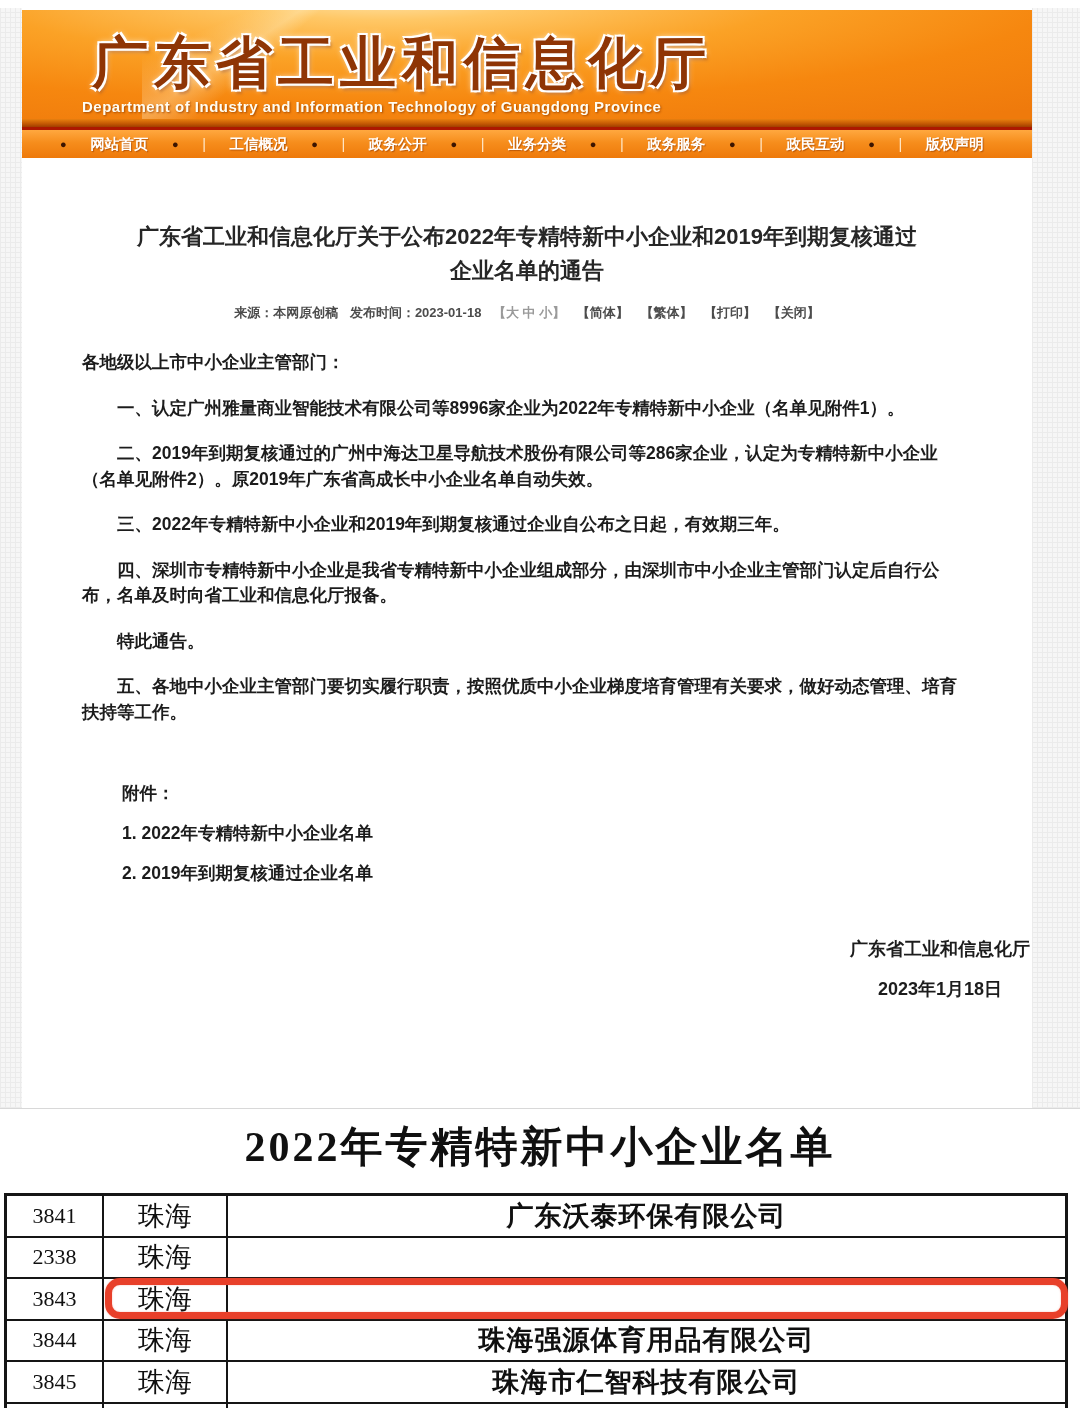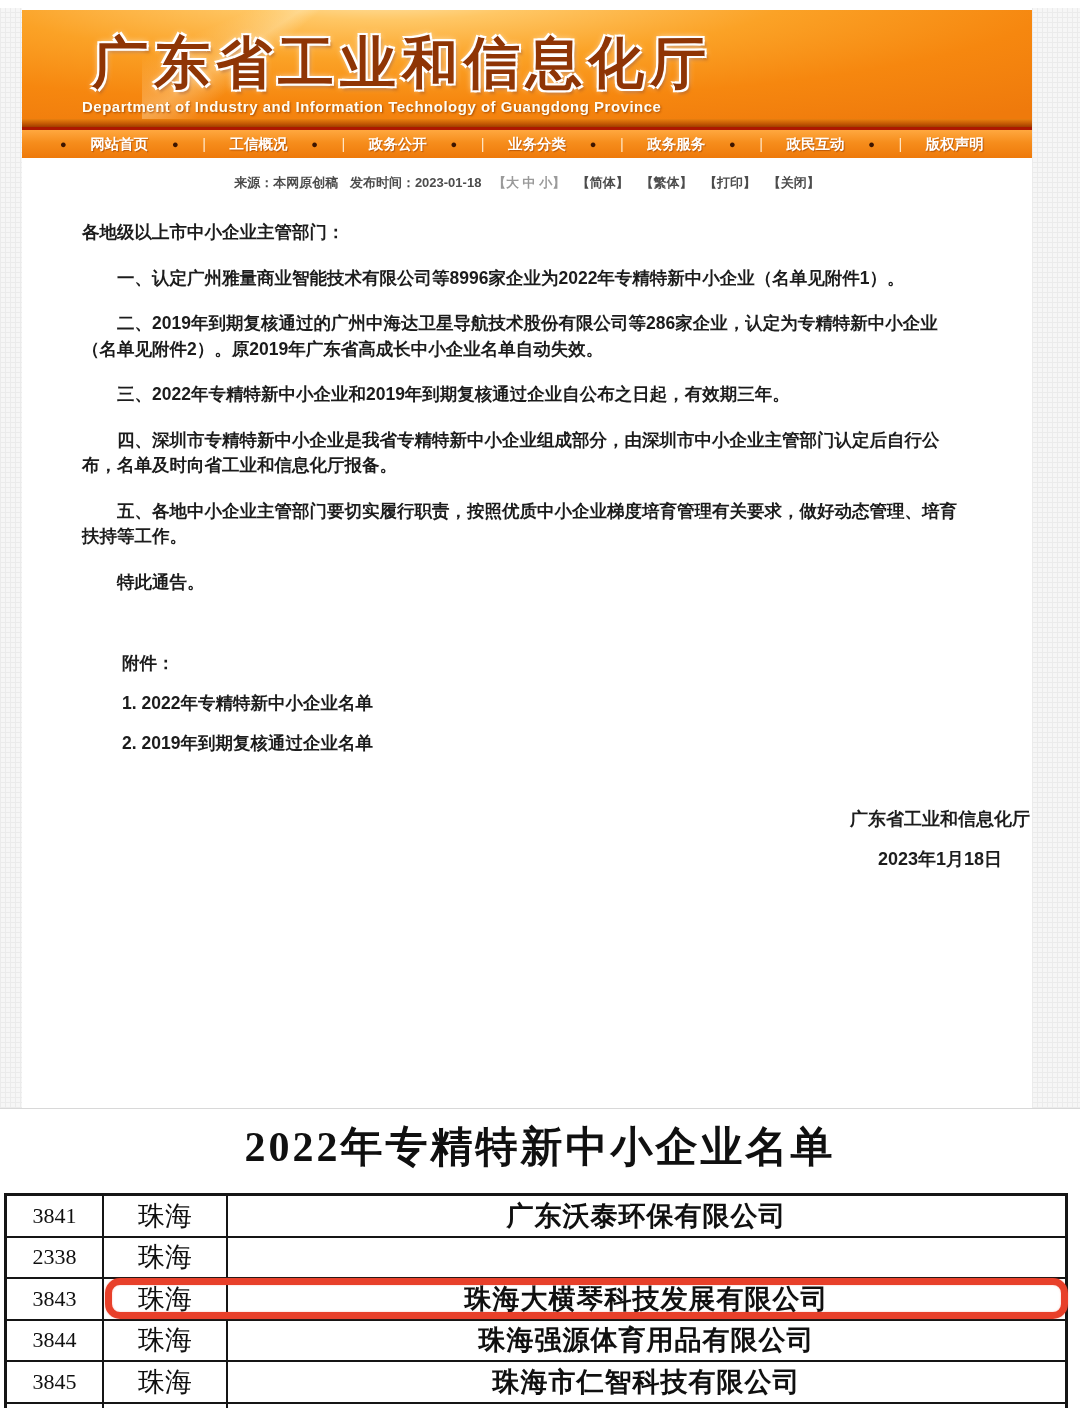--- a/index.html
+++ b/index.html
@@ -147,38 +147,42 @@
     <span class="nav-item">政务服务</span>
     <span class="nav-dot">●</span>
     <span class="nav-sep">|</span>
     <span class="nav-item">政民互动</span>
     <span class="nav-dot">●</span>
     <span class="nav-sep">|</span>
     <span class="nav-item">版权声明</span>
   </div>
 
 <div class="notice">
+  <div class="doc-title">
+    <span style="display:block">广东省工业和信息化厅关于公布2022年专精特新中小企业和2019年到期复核通过</span>
+    <span style="display:block">企业名单的通告</span>
+  </div>
   <div class="meta">
     <span>来源：本网原创稿</span>
     <span>发布时间：2023-01-18</span>
     <span class="dim ctrl">【大 中 小】</span>
     <span class="ctrl">【简体】</span>
     <span class="ctrl">【繁体】</span>
     <span class="ctrl">【打印】</span>
     <span class="ctrl">【关闭】</span>
   </div>
   <div class="notice-body">
     <p class="salutation">各地级以上市中小企业主管部门：</p>
 
       <p>一、认定广州雅量商业智能技术有限公司等8996家企业为2022年专精特新中小企业（名单见附件1）。</p>
       <p>二、2019年到期复核通过的广州中海达卫星导航技术股份有限公司等286家企业，认定为专精特新中小企业（名单见附件2）。原2019年广东省高成长中小企业名单自动失效。</p>
       <p>三、2022年专精特新中小企业和2019年到期复核通过企业自公布之日起，有效期三年。</p>
       <p>四、深圳市专精特新中小企业是我省专精特新中小企业组成部分，由深圳市中小企业主管部门认定后自行公布，名单及时向省工业和信息化厅报备。</p>
+      <p>特此通告。</p>
       <p>五、各地中小企业主管部门要切实履行职责，按照优质中小企业梯度培育管理有关要求，做好动态管理、培育扶持等工作。</p>
-      <p>特此通告。</p>
     </div>
   <div class="attachments">
     <div class="att-label">附件：</div>
 
   <div class="att-item">1. 2022年专精特新中小企业名单</div>
       <div class="att-item">2. 2019年到期复核通过企业名单</div>
     </div>
   <div class="signature">
     <div>广东省工业和信息化厅</div>
     <div class="sig-date">2023年1月18日</div>
@@ -194,21 +198,20 @@
         <div class="cell c-city">珠海</div>
         <div class="cell c-company">广东沃泰环保有限公司</div>
       </div>
       <div class="xrow">
         <div class="cell c-no">2338</div>
         <div class="cell c-city">珠海</div>
       </div>
       <div class="xrow">
         <div class="cell c-no">3843</div>
         <div class="cell c-city">珠海</div>
-        <div class="cell c-company">珠海大横琴科技发展有限公司</div>
       </div>
       <div class="xrow">
         <div class="cell c-no">3844</div>
         <div class="cell c-city">珠海</div>
         <div class="cell c-company">珠海强源体育用品有限公司</div>
       </div>
       <div class="xrow">
         <div class="cell c-no">3845</div>
         <div class="cell c-city">珠海</div>
         <div class="cell c-company">珠海市仁智科技有限公司</div>

